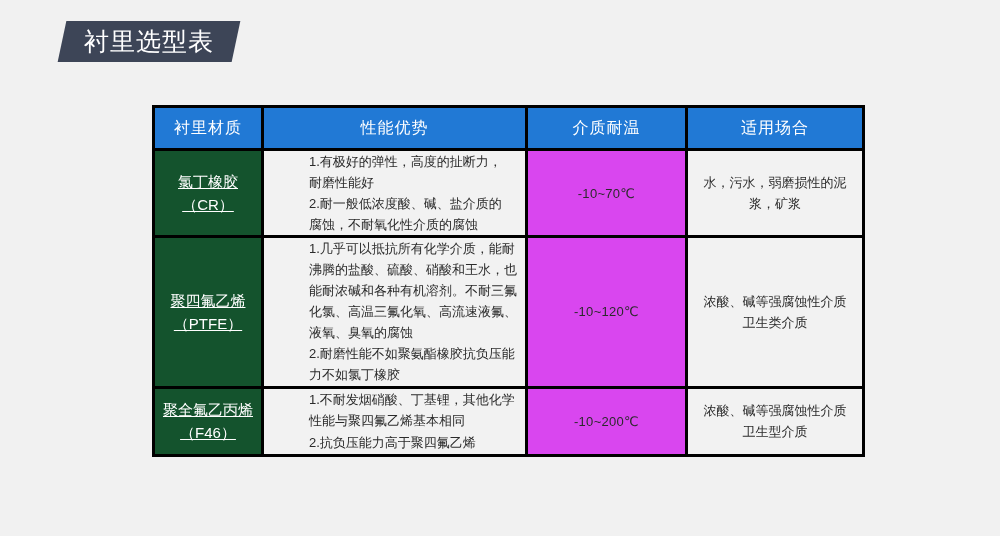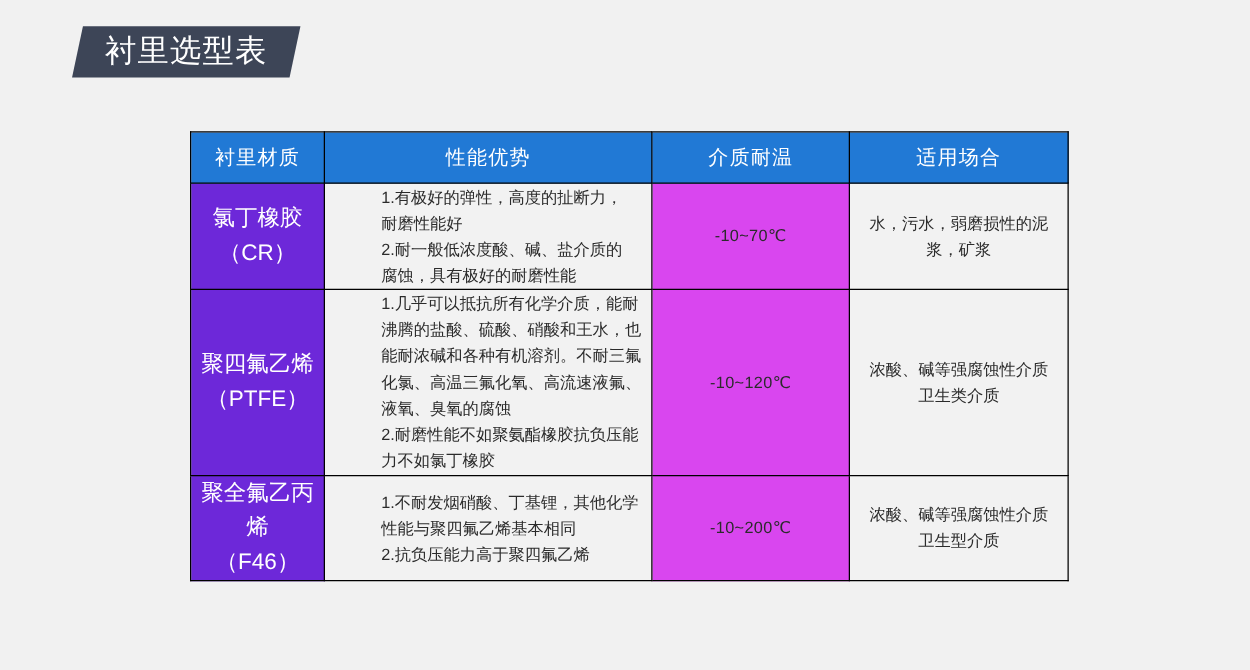--- a/index.html
+++ b/index.html
@@ -42,44 +42,45 @@
   #lining-table {
     position: absolute;
     left: 152px;
     top: 105px;
     width: 698px;
     border-collapse: collapse;
     table-layout: fixed;
     background: #f2f2f2;
   }
   #lining-table td, #lining-table th {
-    border: 1px solid #000000;
+    border: 3px solid #000000;
     padding: 0;
     vertical-align: middle;
     font-weight: normal;
   }
 
   
   .hdr-cell {
     background: #2179d5;
     color: #ffffff;
     height: 40px;
     text-align: center;
     font-size: 16px;
     letter-spacing: 1px;
   }
 
   
   .mat-cell {
-    background: #6d28d9;
+    background: #14532d;
     color: #ffffff;
     text-align: center;
-    font-size: 18px;
+    font-size: 15px;
     line-height: 1.55;
     padding: 4px 2px;
+    text-decoration: underline;
   }
   .mat-cell .mat-name { display: block; }
   .mat-cell .mat-abbr { display: block; }
 
   
   .desc-cell {
     background: #f2f2f2;
     color: #2b2b2b;
     font-size: 13px;
     line-height: 1.62;
@@ -140,21 +141,21 @@
   <tbody>
     <tr class="row-1">
       <td class="mat-cell">
         <span class="mat-name">氯丁橡胶</span>
         <span class="mat-abbr">（CR）</span>
       </td>
       <td class="desc-cell">
         <span class="line">1.有极好的弹性，高度的扯断力，</span>
         <span class="line">耐磨性能好</span>
         <span class="line">2.耐一般低浓度酸、碱、盐介质的</span>
-        <span class="line">腐蚀，具有极好的耐磨性能</span>
+        <span class="line">腐蚀，不耐氧化性介质的腐蚀</span>
       </td>
       <td class="temp-cell">-10~70℃</td>
       <td class="app-cell">
         <span class="line">水，污水，弱磨损性的泥</span>
         <span class="line">浆，矿浆</span>
       </td>
     </tr>
     <tr class="row-3">
       <td class="mat-cell">
         <span class="mat-name">聚四氟乙烯</span>

